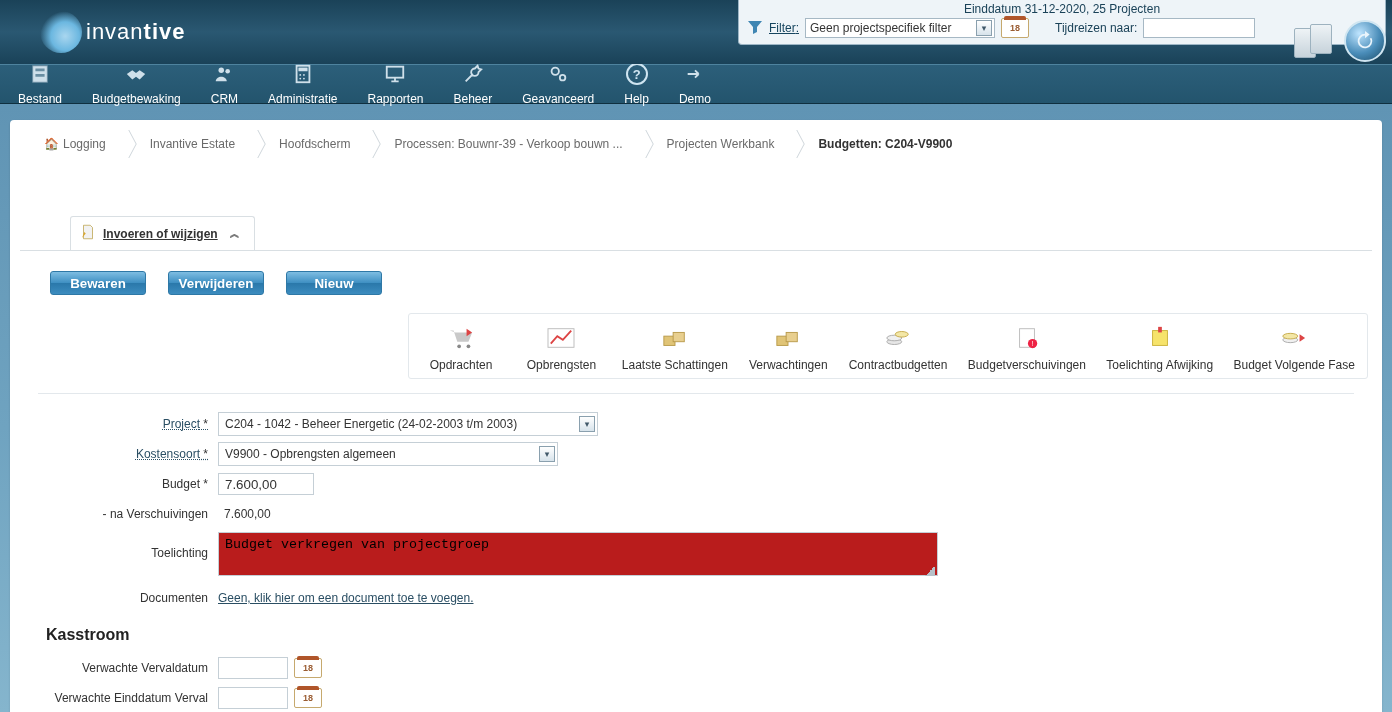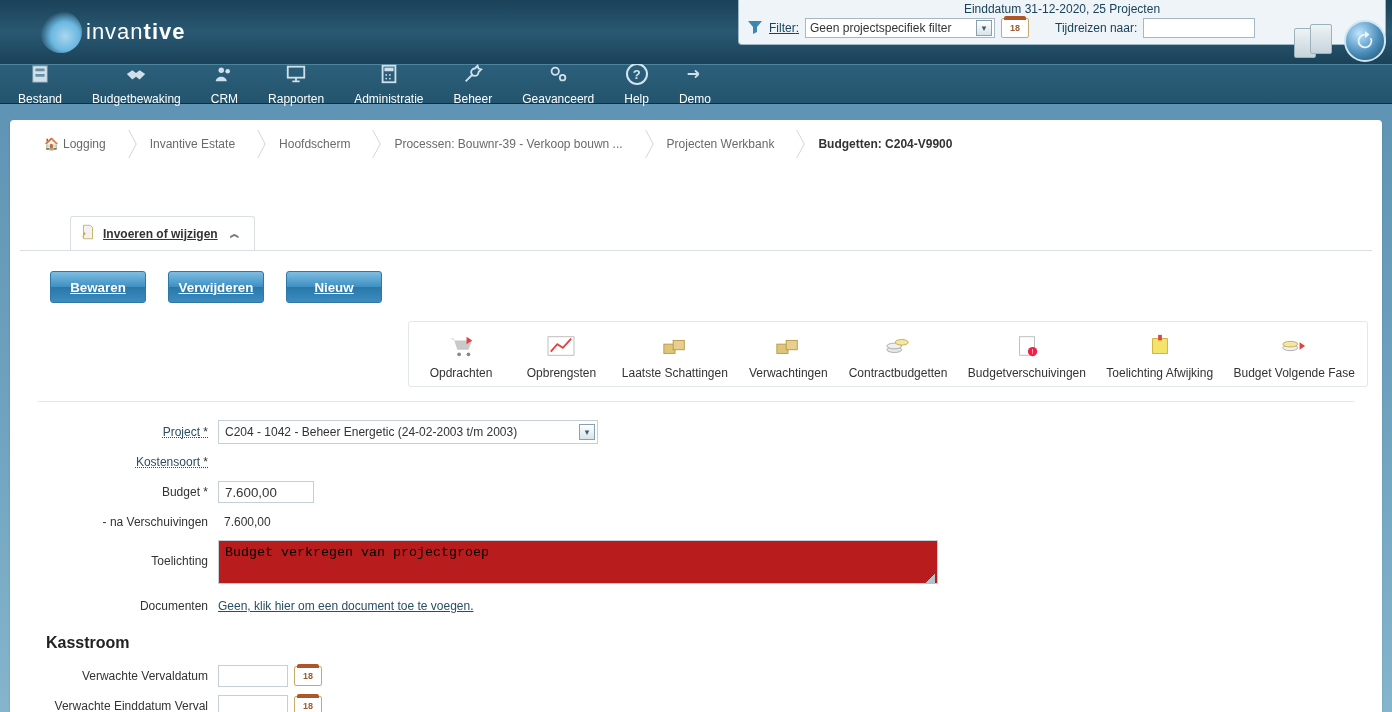--- a/index.html
+++ b/index.html
@@ -211,28 +211,27 @@
   .tab .collapse-icon { font-size: 10px; color: #7a7a7a; margin-left: 6px; }
 
   .tab-panel {
     border-top: 1px solid #d9dfe3;
     margin: 0 10px;
     padding: 12px 18px 4px 18px;
   }
 
   .btn-row { display: flex; gap: 22px; margin: 8px 0 18px 12px; }
   .action-btn {
-    width: 96px; height: 32px;
+    width: 96px; height: 24px;
     color: #fff; font-weight: bold;
     border: 1px solid #2e78a6;
     border-radius: 3px;
     background: linear-gradient(to bottom, #7ebde2 0%, #3e8fc2 50%, #2a78aa 51%, #3c8cbf 100%);
     display: inline-flex; align-items: center; justify-content: center;
     cursor: pointer;
-    text-decoration: underline;
   }
 
   
   .subnav {
     border: 1px solid #e3e8ec;
     border-radius: 3px;
     margin: 0 0 0 370px;
     padding: 10px 12px 6px 12px;
     display: flex; gap: 14px;
     justify-content: space-between;
@@ -363,38 +362,38 @@
           <circle cx="9" cy="8" r="3" fill="#cfe0ea"></circle>
           <circle cx="16" cy="9" r="2.5" fill="#cfe0ea"></circle>
           <path fill="#cfe0ea" d="M3 20c0-3 3-5 6-5s6 2 6 5z"></path>
         </svg>
       </span>
     <span>CRM</span>
   </div>
   <div class="menu-item">
     <span class="menu-icon">
         <svg viewBox="0 0 24 24">
-          <rect x="3" y="4" width="18" height="12" fill="none" stroke="#cfe0ea" stroke-width="2"></rect>
-          <path d="M12 16v4m-4 0h8" stroke="#cfe0ea" stroke-width="2"></path>
-        </svg>
-      </span>
-    <span>Rapporten</span>
-  </div>
-  <div class="menu-item">
-    <span class="menu-icon">
-        <svg viewBox="0 0 24 24">
           <rect x="5" y="3" width="14" height="18" fill="none" stroke="#cfe0ea" stroke-width="2"></rect>
           <rect x="7" y="5" width="10" height="4" fill="#cfe0ea"></rect>
           <circle cx="9" cy="13" r="1" fill="#cfe0ea"></circle>
           <circle cx="13" cy="13" r="1" fill="#cfe0ea"></circle>
           <circle cx="9" cy="17" r="1" fill="#cfe0ea"></circle>
           <circle cx="13" cy="17" r="1" fill="#cfe0ea"></circle>
         </svg>
       </span>
     <span>Administratie</span>
+  </div>
+  <div class="menu-item">
+    <span class="menu-icon">
+        <svg viewBox="0 0 24 24">
+          <rect x="3" y="4" width="18" height="12" fill="none" stroke="#cfe0ea" stroke-width="2"></rect>
+          <path d="M12 16v4m-4 0h8" stroke="#cfe0ea" stroke-width="2"></path>
+        </svg>
+      </span>
+    <span>Rapporten</span>
   </div>
   <div class="menu-item">
     <span class="menu-icon">
         <svg viewBox="0 0 24 24">
           <path d="M4 20l8-8m2-6a4 4 0 1 0 4 4l3-3-3-1-1-3z" stroke="#cfe0ea" stroke-width="2" fill="none"></path>
         </svg>
       </span>
     <span>Beheer</span>
   </div>
   <div class="menu-item">
@@ -559,20 +558,24 @@
       <div class="form-row">
         <div class="form-label link"><span>Project</span> <span class="req">*</span></div>
         <div class="sel w380">
           <span>C204 - 1042 - Beheer Energetic (24-02-2003 t/m 2003)</span>
           <span class="dd-btn"></span>
         </div>
       </div>
 
       <div class="form-row">
         <div class="form-label link"><span>Kostensoort</span> <span class="req">*</span></div>
+        <div class="sel w340">
+          <span>V9900 - Opbrengsten algemeen</span>
+          <span class="dd-btn"></span>
+        </div>
       </div>
 
       <div class="form-row">
         <div class="form-label"><span>Budget</span> <span class="req">*</span></div>
         <input class="inp w96" value="7.600,00" style="">
       </div>
 
       <div class="form-row">
         <div class="form-label">- na Verschuivingen</div>
         <div class="static-val">7.600,00</div>

